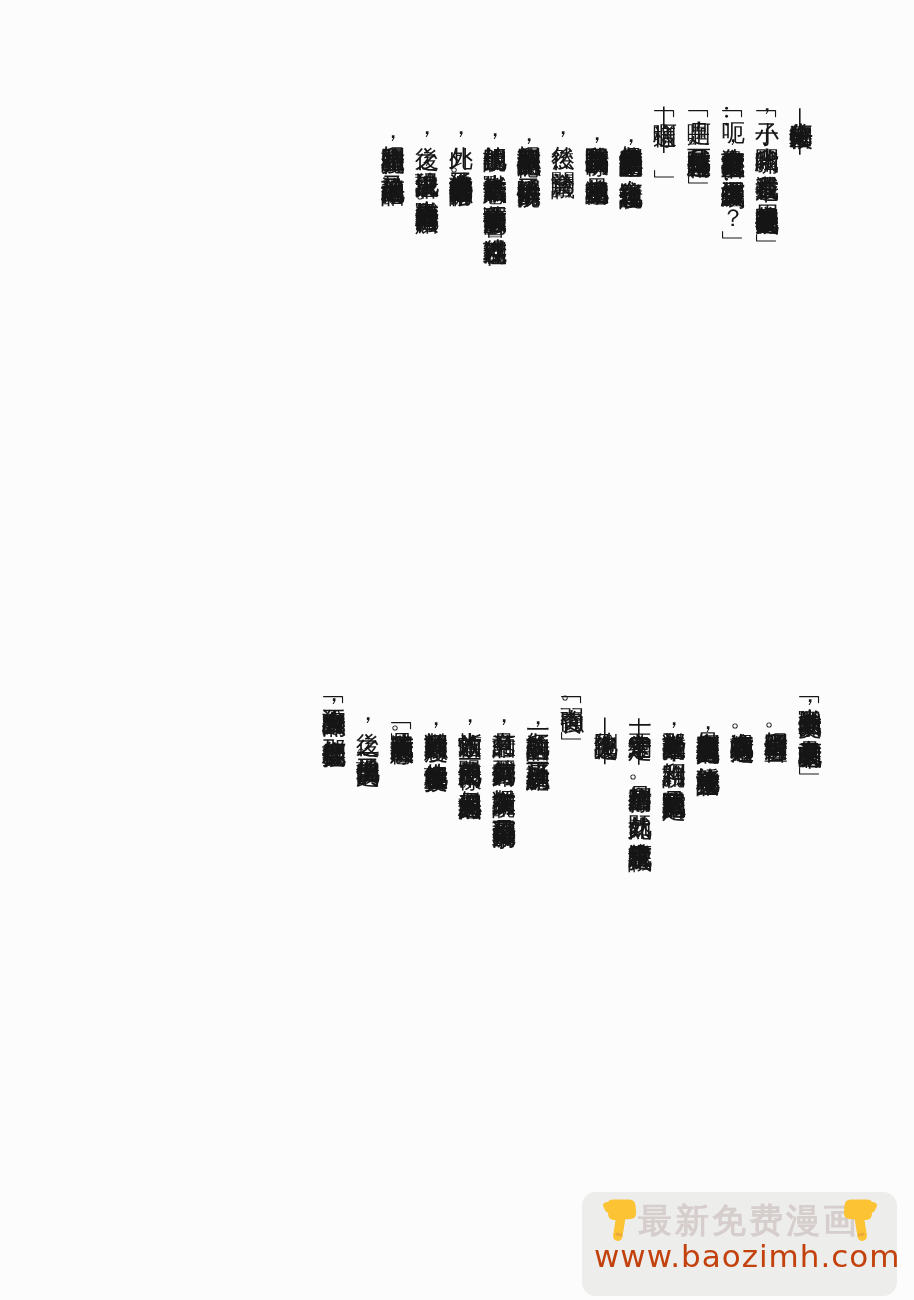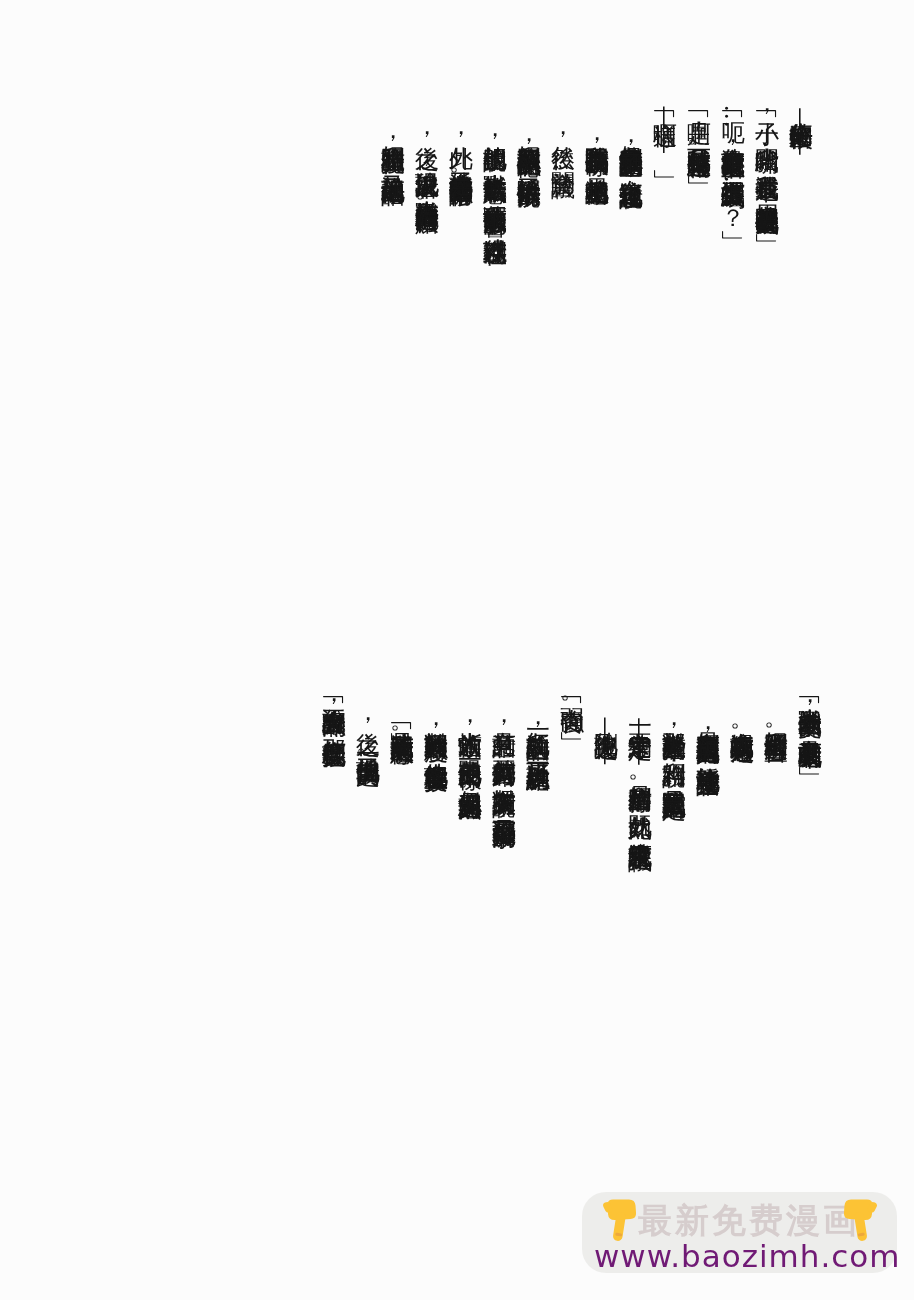--- a/index.html
+++ b/index.html
@@ -38,43 +38,43 @@
   }
   .block-top    { top: 103px; right: 96px; }
   .block-bottom { top: 689px; right: 87px; }
 
   
   .watermark {
     position: absolute;
     left: 582px;
     top: 1192px;
     width: 315px;
-    height: 81px;
+    height: 104px;
     background: rgba(236, 236, 234, 0.93);
-    border-radius: 24px;
+    border-radius: 14px;
     font-family: "DejaVu Sans", "Liberation Sans", sans-serif;
   }
   .wm-title {
     position: absolute;
     left: 56px;
     top: 6px;
     font-size: 34px;
     font-weight: 600;
     letter-spacing: 3px;
     color: #d6cdcd;
     white-space: nowrap;
   }
   .wm-url {
     position: absolute;
     left: 12px;
     top: 46px;
     font-size: 31px;
     font-weight: 500;
     letter-spacing: 1px;
-    color: #701a75;
+    color: #c2410c;
     white-space: nowrap;
   }
   .wm-finger {
     position: absolute;
     top: 7px;
     width: 34px;
     height: 44px;
   }
   .wm-finger.left  { left: 20px; }
   .wm-finger.right { left: 262px; transform: scaleX(-1); }

